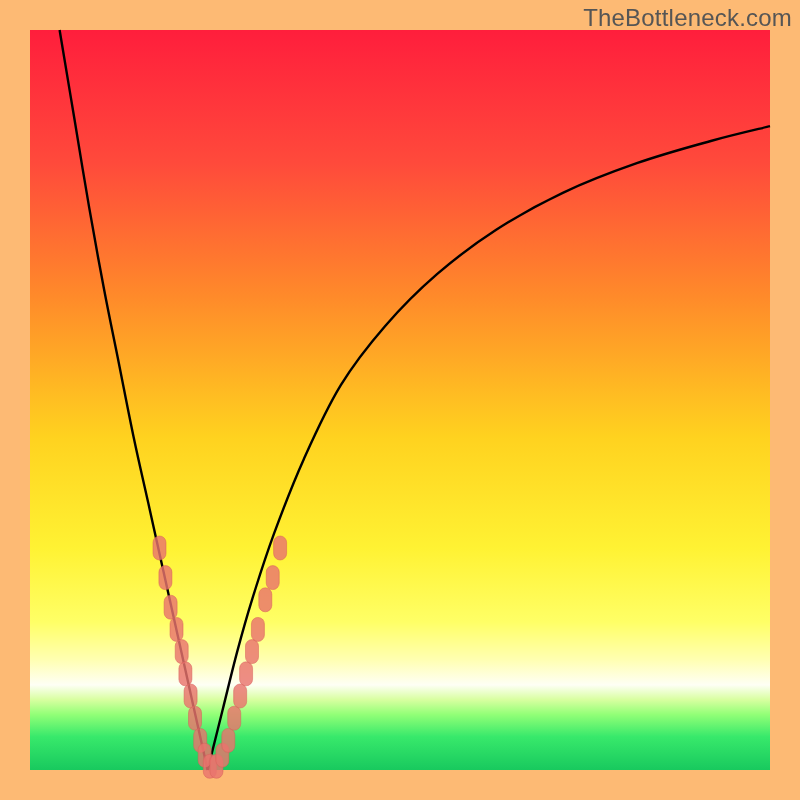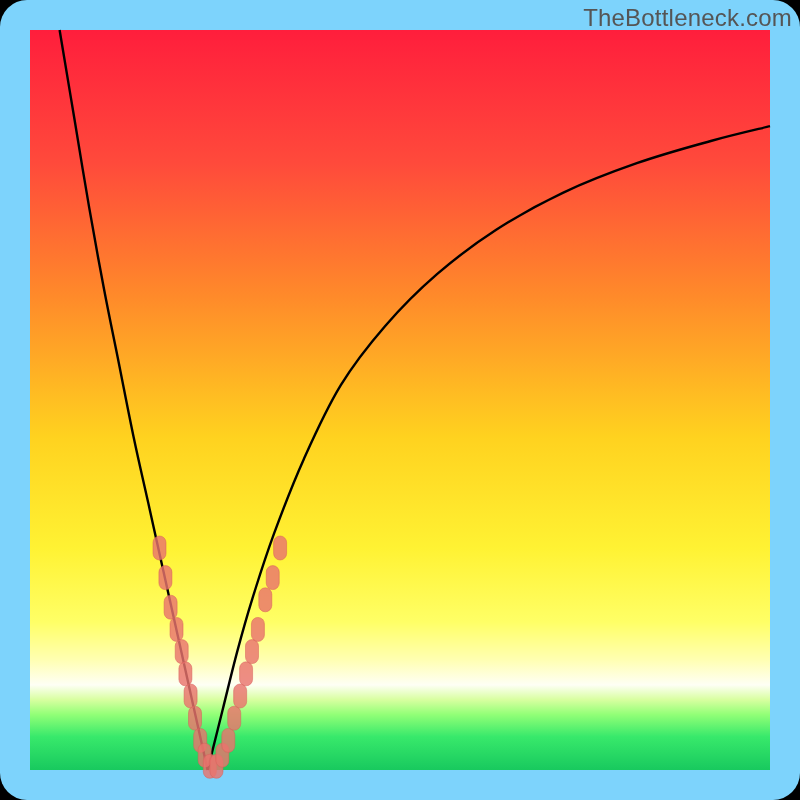--- a/index.html
+++ b/index.html
@@ -9,22 +9,21 @@
     height: 800px;
     overflow: hidden;
     background: #000;
     font-family: Arial, Helvetica, sans-serif;
   }
   .frame {
     position: absolute;
     left: 0; top: 0;
     width: 800px;
     height: 800px;
-    background: #7dd3fc;
-    border-radius: 27px;
+    background: #fdba74;
   }
   .plot-area {
     position: absolute;
     left: 30px;
     top: 30px;
     width: 740px;
     height: 740px;
     
   }
   .plot-bg {

